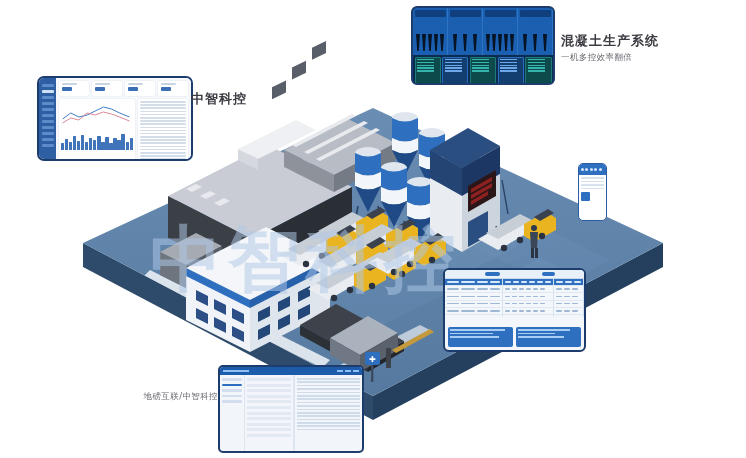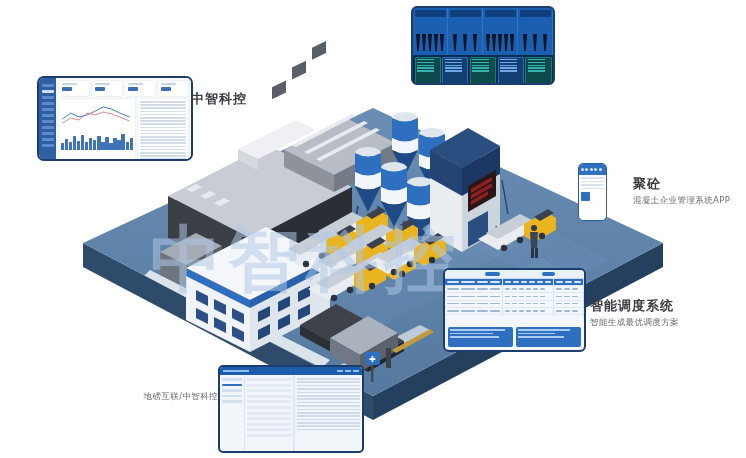--- a/index.html
+++ b/index.html
@@ -562,44 +562,44 @@
       <div class="pane">
           <u></u>
           <u></u>
           <u></u>
           <u></u>
           <u></u>
         </div>
     </div>
   </div>
 
+  <div class="label-blk" style="left:561px;top:32px;">
+    <div class="label-title">混凝土生产系统</div>
+    <div class="label-sub">一机多控效率翻倍</div>
+  </div>
 
   <div class="device phone">
     <div class="ph">
       <div class="dots">
         <i></i>
         <i></i>
         <i></i>
         <i></i>
         <i></i>
       </div>
     </div>
     <div class="pb">
       <u></u>
         <u></u>
         <u></u>
         <u></u>
       <div class="sq"></div>
     </div>
   </div>
 
-  <div class="label-blk" style="left:633px;top:175px;">
-    <div class="label-title">聚砼</div>
-    <div class="label-sub">混凝土企业管理系统APP</div>
-  </div>
 
   <div class="device sched">
     <div class="tb">
       <div class="pill"></div>
       <div class="pill2"></div>
     </div>
     <div class="grid">
       <div class="gcol" style="width:62px">
         <div class="grow h">
           <span style="width:12px"></span>
@@ -709,24 +709,20 @@
           <u style="width:80%"></u>
         </div>
       <div class="fp">
           <u style="width:85%"></u>
           <u style="width:60%"></u>
           <u style="width:75%"></u>
         </div>
     </div>
   </div>
 
-  <div class="label-blk" style="left:590px;top:297px;">
-    <div class="label-title">智能调度系统</div>
-    <div class="label-sub">智能生成最优调度方案</div>
-  </div>
 
   <div class="device weigh">
     <div class="wt">
       <u></u>
       <div class="rt">
         <i></i>
         <i></i>
         <i></i>
       </div>
     </div>

